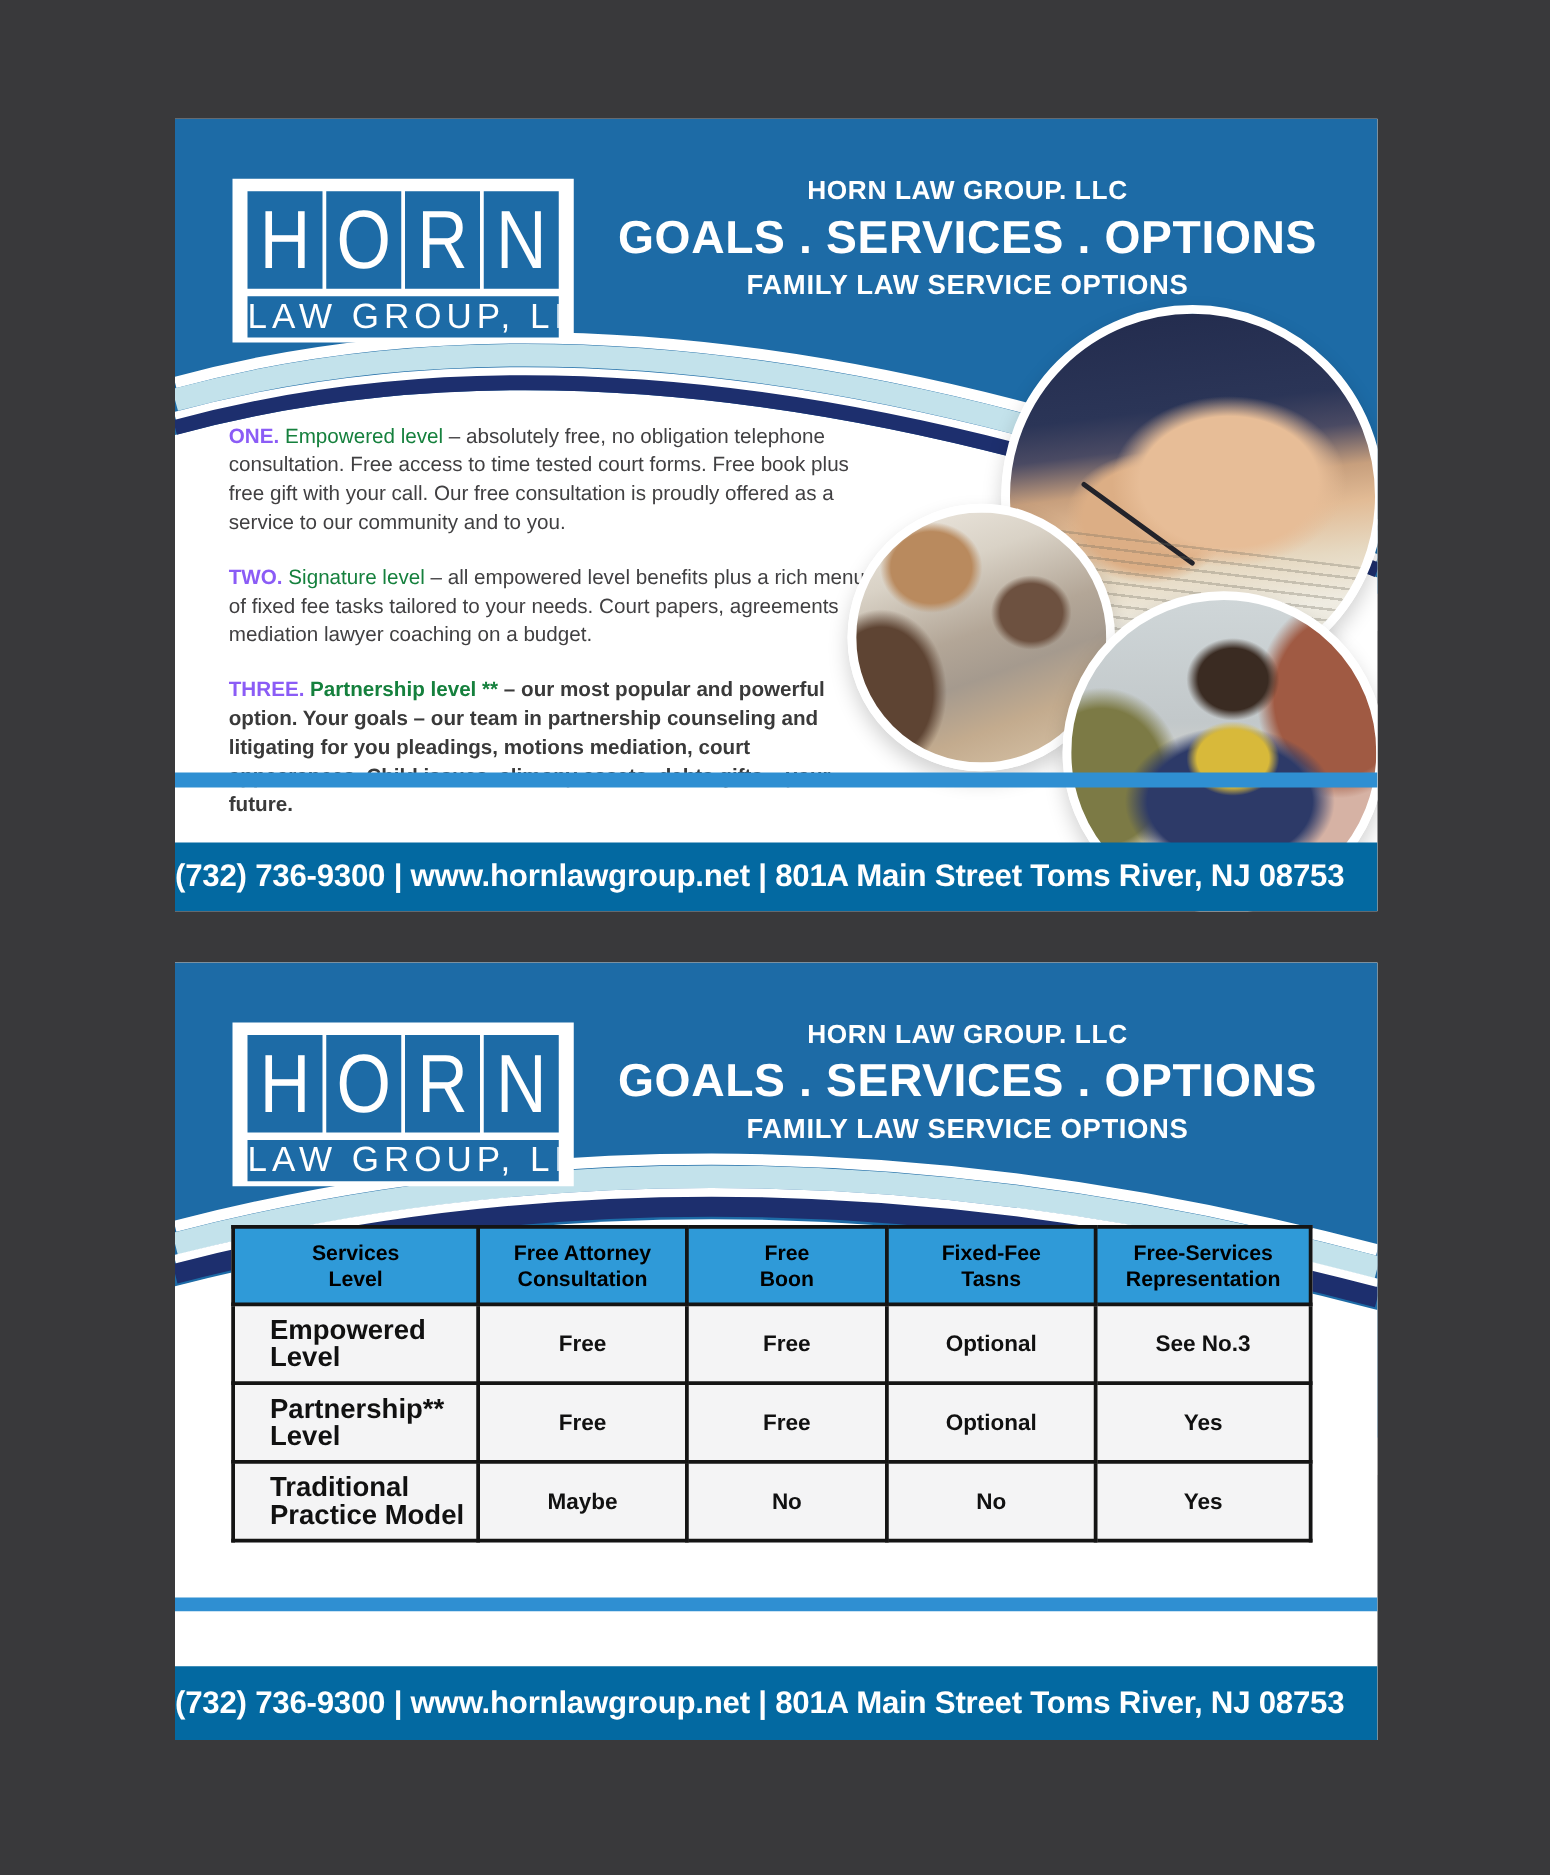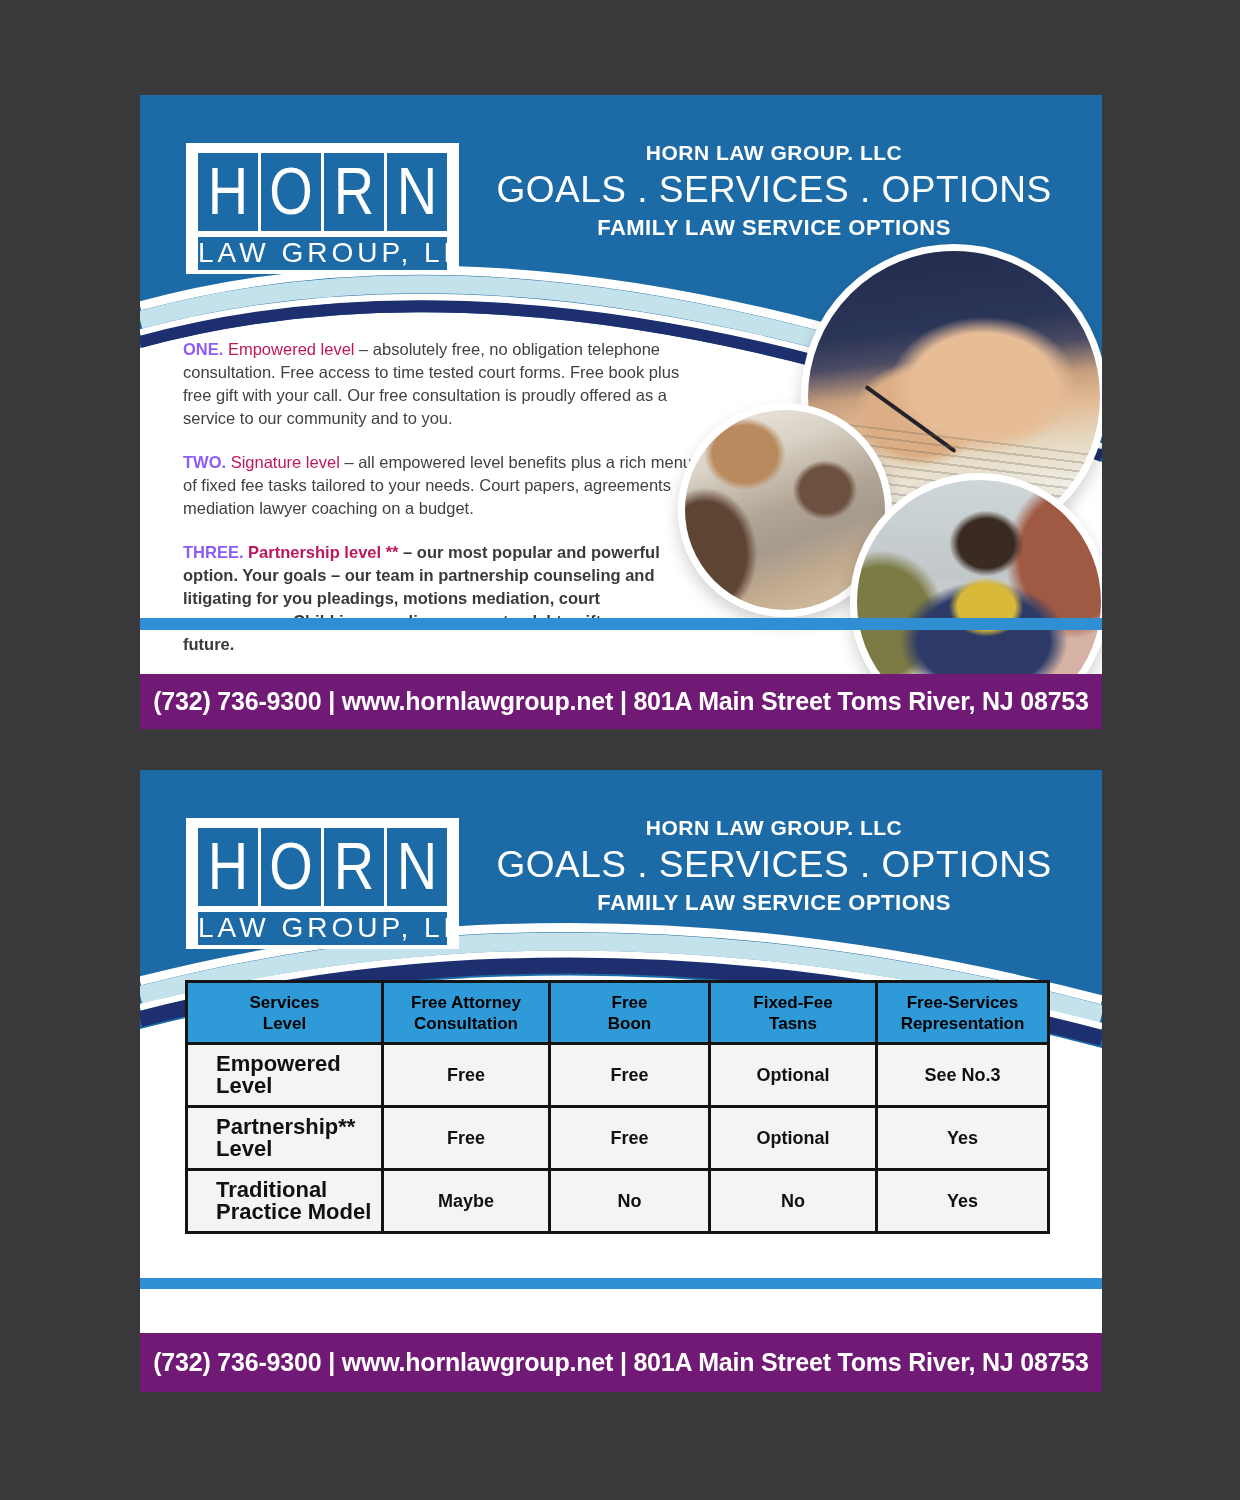--- a/index.html
+++ b/index.html
@@ -42,31 +42,31 @@
     text-align:center;font-size:28px;letter-spacing:4px;
     padding:2px 0 4px 0;height:27px;line-height:27px;
     white-space:nowrap;overflow:hidden;
   }
   
   .header-titles{
     position:absolute;left:330px;right:24px;top:44px;
     text-align:center;color:#ffffff;
   }
   .ht-line1{font-size:21px;font-weight:bold;letter-spacing:.5px;line-height:28px;}
-  .ht-line2{font-size:37px;font-weight:normal;letter-spacing:.5px;line-height:46px;}
+  .ht-line2{font-size:37px;font-weight:bold;letter-spacing:.5px;line-height:46px;}
   .ht-line3{font-size:22px;font-weight:bold;letter-spacing:.5px;line-height:30px;}
   
   .paras{
     position:absolute;left:43px;top:243px;width:516px;
     font-size:16.5px;line-height:23px;color:#414042;
   }
   .paras p{margin:0 0 21px 0;}
   .paras p.all-bold{font-weight:bold;color:#3a3a3a;}
   .lead{font-weight:bold;color:#8b5cf6;}
-  .blue-link{color:#be185d;}
+  .blue-link{color:#15803d;}
   p.all-bold .blue-link{font-weight:bold;}
   
   .photo{position:absolute;border-radius:50%;border:7px solid #ffffff;
     box-shadow:0 8px 16px rgba(0,0,0,.18);box-sizing:border-box;overflow:hidden;}
   .photo-signing{
     left:661px;top:149px;width:306px;height:306px;z-index:3;
     background:
       radial-gradient(130px 95px at 60% 46%, #e7bd97 0 55%, rgba(231,189,151,0) 72%),
       radial-gradient(95px 75px at 38% 56%, #dcae85 0 55%, rgba(220,174,133,0) 70%),
       linear-gradient(173deg, #222b4d 0%, #2b3557 28%, #4a4a63 37%, #c79f7d 47%, #e2bb95 56%, #e6d9c2 68%, #efece2 80%, #e5e1d4 100%);
@@ -96,21 +96,21 @@
       radial-gradient(120px 85px at 52% 66%, #2d3a68 0 55%, rgba(45,58,104,0) 70%),
       radial-gradient(95px 115px at 88% 32%, #a05a43 0 55%, rgba(160,90,67,0) 70%),
       radial-gradient(95px 105px at 10% 58%, #7c7a45 0 52%, rgba(124,122,69,0) 68%),
       radial-gradient(85px 95px at 96% 78%, #d6b2a4 0 52%, rgba(214,178,164,0) 68%),
       linear-gradient(180deg, #cfd6d8 0%, #c2c8ca 40%, #e6e0d4 72%, #efe9dd 100%);
   }
   
   .footer{position:absolute;left:0;bottom:0;width:100%;z-index:8;}
   .footer-strip{height:12px;background:#2f8fd2;}
   .footer-bar{
-    background:#701a75;color:#ffffff;text-align:center;
+    background:#0369a1;color:#ffffff;text-align:left;
     font-size:25px;font-weight:bold;letter-spacing:-0.2px;margin-top:44px;
   }
   #flyer-front .footer-bar{height:55px;line-height:55px;}
   #flyer-back .footer-strip{height:11px;}
   #flyer-back .footer-bar{height:59px;line-height:59px;}
   
   .svc-table{
     position:absolute;left:45px;top:210px;width:862px;z-index:6;
     border-collapse:collapse;table-layout:fixed;
     background:#f4f4f5;

